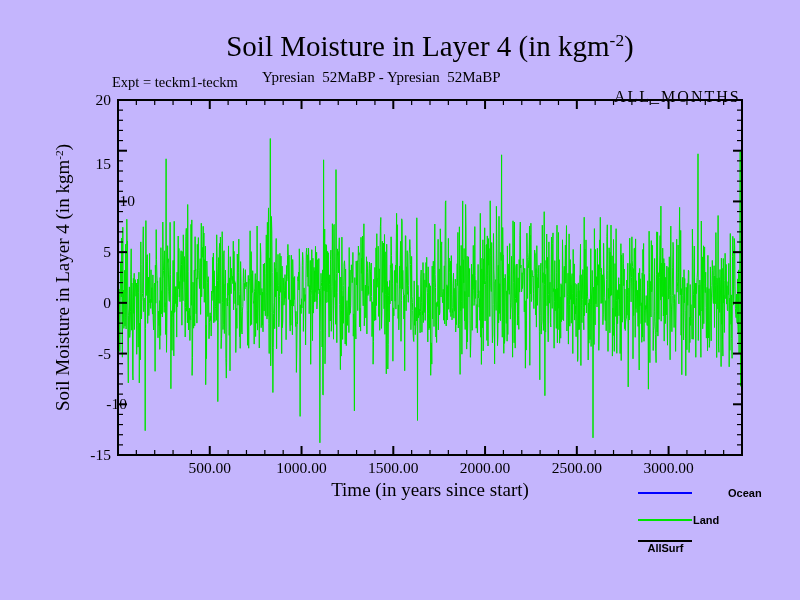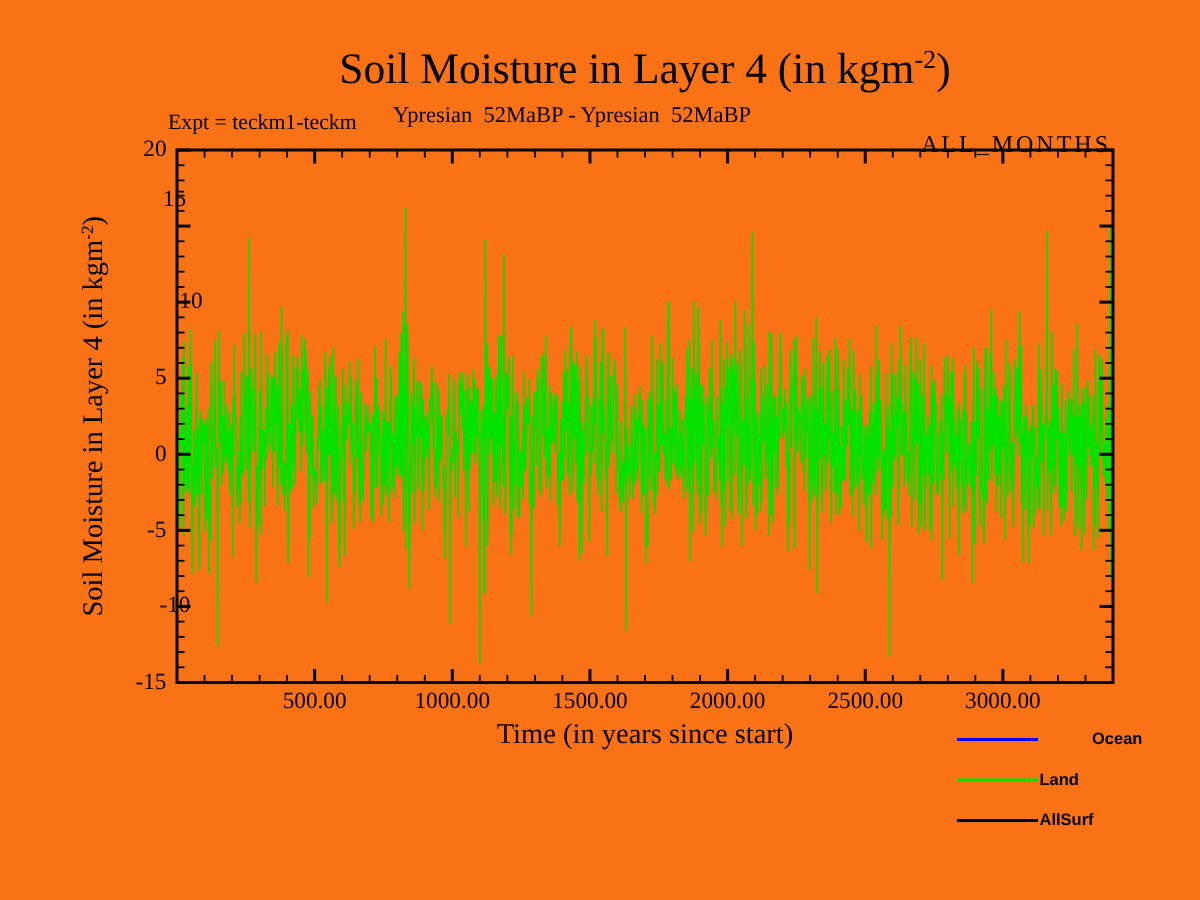--- a/index.html
+++ b/index.html
@@ -1,32 +1,32 @@
 <!DOCTYPE html>
 <html><head>
 <meta charset="utf-8">
 <style>
   html,body{margin:0;padding:0;background:#ffffff;}
-  .canvas{position:relative;width:800px;height:600px;background:#f97316;overflow:hidden;
+  .canvas{position:relative;width:800px;height:600px;background:#c4b5fd;overflow:hidden;
           font-family:"Liberation Serif",serif;color:#000;}
   #plot-svg{position:absolute;left:0;top:0;}
   .title{position:absolute;left:118px;top:30px;width:624px;text-align:center;
          font-size:29px;white-space:nowrap;}
   .sup{font-size:60%;position:relative;top:-0.55em;}
   .sub-expt{position:absolute;left:112px;top:74px;font-size:14.5px;white-space:pre;}
   .sub-period{position:absolute;left:262px;top:69px;font-size:15px;white-space:pre;}
   .sub-months{position:absolute;left:614px;top:88px;font-size:16px;letter-spacing:2px;}
   .xlabel{position:absolute;left:118px;top:479px;width:624px;text-align:center;
           font-size:19px;white-space:nowrap;}
   .ylabel{position:absolute;left:52px;top:455px;width:355px;text-align:center;
           font-size:19px;white-space:nowrap;transform-origin:0 0;transform:rotate(-90deg);}
   .xticks span{position:absolute;top:459px;transform:translateX(-50%);font-size:15.5px;}
   .yticks span{position:absolute;left:0;width:111px;text-align:right;font-size:15.5px;line-height:19px;}
   .legend-row{position:absolute;left:638px;display:flex;align-items:center;height:14px;}
-  .legend-row.r1{top:486px;gap:35px;} .legend-row.r2{top:513px;} .legend-row.r3{top:540px;}
+  .legend-row.r1{top:486px;gap:35px;} .legend-row.r2{top:513px;} .legend-row.r3{top:540px;flex-direction:column;}
   .legend-line{display:inline-block;width:54px;height:2px;background:#000;}
   .legend-label{font-family:"Liberation Sans",sans-serif;font-size:11px;font-weight:bold;margin-left:1px;}
 </style>
 </head>
 <body>
 
 <div class="canvas">
 
   <div class="title"><span>Soil Moisture in Layer 4 (in kgm</span><span class="sup">-2</span><span>)</span></div>
 
@@ -185,21 +185,21 @@
   <div class="xticks">
       <span style="left: 209.765px;">500.00</span>
       <span style="left: 301.529px;">1000.00</span>
       <span style="left: 393.294px;">1500.00</span>
       <span style="left: 485.059px;">2000.00</span>
       <span style="left: 576.824px;">2500.00</span>
       <span style="left: 668.588px;">3000.00</span>
     </div>
   <div class="yticks">
       <span style="top: 90px;">20</span>
-      <span style="top: 123px; margin-left: 13px;">15</span>
+      <span style="top: 154px;">15</span>
       <span style="top: 191.429px; padding-left: 24px;">10</span>
       <span style="top: 242.143px;">5</span>
       <span style="top: 292.857px;">0</span>
       <span style="top: 343.571px;">-5</span>
       <span style="top: 394.286px; padding-left: 16px;">-10</span>
       <span style="top: 445px;">-15</span>
     </div>
 
   <div class="xlabel">Time (in years since start)</div>
 

